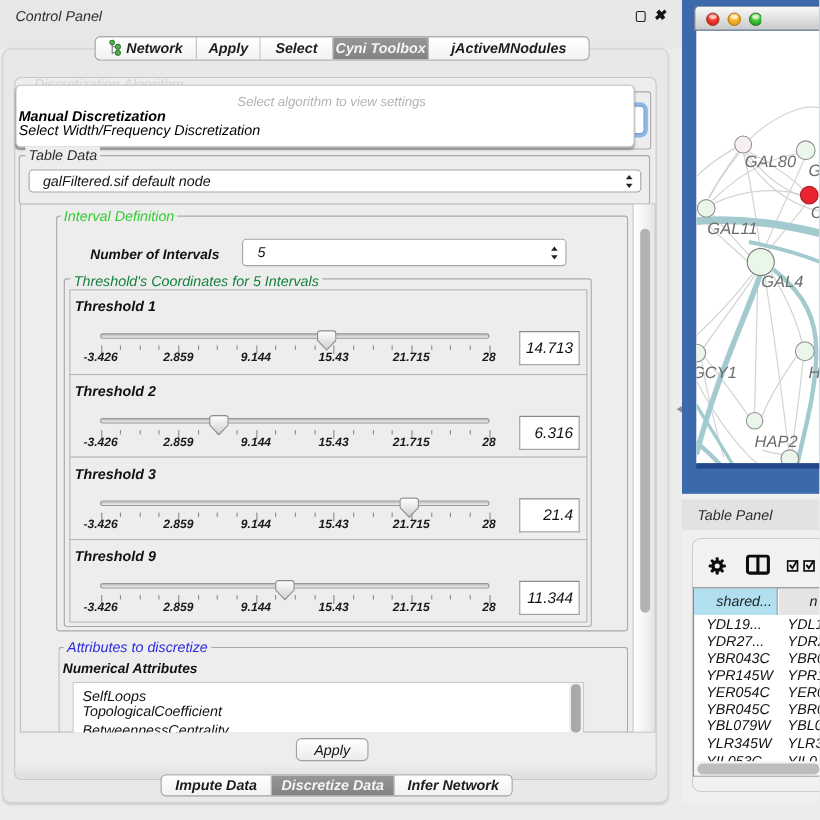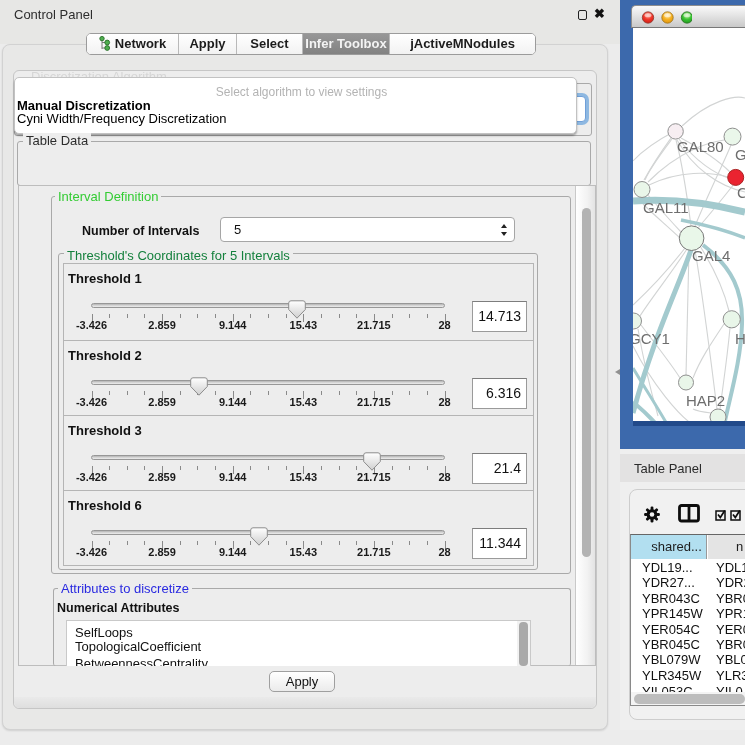--- a/index.html
+++ b/index.html
@@ -1,18 +1,18 @@
 <!DOCTYPE html>
 <html><head>
 <meta charset="utf-8">
 <style>
 * { margin:0; padding:0; box-sizing:border-box; font-family:"Liberation Sans",sans-serif; }
 html,body { width:745px; height:745px; overflow:hidden; background:#ececec; }
 .abs { position:absolute; }
-#stage { position:relative; width:745px; height:539px; }
+#stage { position:relative; width:745px; height:539px;font-style:italic; }
 
 
 #cpwin { left:0; top:0; width:620px; height:745px; background:#ececec; }
 #cptitle { left:0; top:0; width:620px; height:44px; background:#e7e7e5; }
 #cptitle .t { position:absolute; left:14px; top:7px; font-size:13px; color:#2d2d2d; }
 #icoSquare { left:578px; top:10px; width:9px; height:10px; border:1.8px solid #222; border-radius:2px; }
 #icoX { left:594px; top:6px; font-size:13px; font-weight:bold; color:#111; }
 
 
 .seg { position:absolute; display:flex; border:1px solid #9b9b9b; border-radius:5px; overflow:hidden; background:#fdfdfd; }
@@ -111,37 +111,46 @@
 
   <div id="tabs" class="seg">
     <div class="s" style="width:92px;"><svg width="12" height="15" viewBox="0 0 12 15" style="vertical-align:-3px;margin-right:4px;">
           <path d="M3 3 V13 M3 6.5 H7.5 M3 12 H7.5" stroke="#7a7a7a" stroke-width="1" fill="none"></path>
           <circle cx="3" cy="2.6" r="2.2" fill="#4fae4f" stroke="#276e27" stroke-width="0.9"></circle>
           <circle cx="8.2" cy="6.5" r="2.4" fill="#4fae4f" stroke="#276e27" stroke-width="0.9"></circle>
           <circle cx="8.2" cy="12" r="2.4" fill="#4fae4f" stroke="#276e27" stroke-width="0.9"></circle>
         </svg>Network</div>
     <div class="s" style="width:58px;">Apply</div>
     <div class="s" style="width:66px;">Select</div>
-    <div class="s on" style="width:87px;">Infer Toolbox</div>
+    <div class="s on" style="width:87px;">Cyni Toolbox</div>
     <div class="s" style="width:145px;">jActiveMNodules</div>
   </div>
 
   <div id="ghost" class="abs">Discretization Algorithm</div>
   <div class="grp" style="left:14px; top:83px; width:578px; height:53px;"></div>
 
   <div class="combo" style="left:22px; top:96px; width:564px; height:26px; box-shadow:0 0 0 3px rgba(110,165,220,0.75); border-color:#6f9fd8;"></div>
 
   <div id="popup" class="abs">
     <div class="ph">Select algorithm to view settings</div>
     <div class="i1">Manual Discretization</div>
-    <div class="i2">Cyni Width/Frequency Discretization</div>
+    <div class="i2">Select Width/Frequency Discretization</div>
   </div>
 
   <div class="grp" style="left:17px; top:141px; width:574px; height:45px;"></div>
   <div class="gtitle" style="left:23px; top:133px; color:#2d2d2d;">Table Data</div>
+  <div class="combo" style="left:26px; top:154px; width:557px; height:21px;">
+    <span style="position:absolute; left:12px; top:2px;">galFiltered.sif default node</span>
+    <span class="arr">
+        <svg width="8" height="14" viewBox="0 0 8 14">
+          <path d="M4 1 L7 5 L1 5 Z" fill="#222"></path>
+          <path d="M4 13 L7 9 L1 9 Z" fill="#222"></path>
+        </svg>
+      </span>
+  </div>
 
   <div id="scrollpane" class="abs"></div>
   <div id="vsb" class="abs"></div>
   <div id="vsbthumb" class="abs"></div>
 
   <div class="grp" style="left:51px; top:196px; width:520px; height:378px;"></div>
   <div class="gtitle" style="left:55px; top:189px; color:#33cc33;">Interval Definition</div>
 
   <div class="abs" style="left:82px; top:224px; font-size:12.5px; font-weight:bold; color:#111;">Number of Intervals</div>
   <div class="combo" style="left:220px; top:217px; width:295px; height:25px;">
@@ -274,21 +283,21 @@
             <linearGradient id="kg2" x1="0" y1="0" x2="0" y2="1">
               <stop offset="0" stop-color="#ffffff"></stop>
               <stop offset="1" stop-color="#cfcfcf"></stop>
             </linearGradient>
           </defs>
           <path d="M3 0.8 h12 a2.3 2.3 0 0 1 2.3 2.3 v6.4 l-8.3 8.7 l-8.3 -8.7 v-6.4 a2.3 2.3 0 0 1 2.3 -2.3 z" fill="url(#kg2)" stroke="#8c8c8c" stroke-width="1"></path>
         </svg></div>
       <div class="vfield">21.4</div>
     </div>
   <div class="tpanel" style="top:490px; height:76px;" id="tp4">
-      <div class="lbl">Threshold 6</div>
+      <div class="lbl">Threshold 9</div>
       <div class="track"></div>
       <div class="tick" style="left:27.5px; top:50px; height:8px;"></div>
       <div class="tick" style="left:45.1px; top:50px; height:4px;"></div>
       <div class="tick" style="left:62.8px; top:50px; height:4px;"></div>
       <div class="tick" style="left:80.4px; top:50px; height:4px;"></div>
       <div class="tlab" style="left:27.5px;">-3.426</div>
       <div class="tick" style="left:98.1px; top:50px; height:8px;"></div>
       <div class="tick" style="left:115.8px; top:50px; height:4px;"></div>
       <div class="tick" style="left:133.4px; top:50px; height:4px;"></div>
       <div class="tick" style="left:151.0px; top:50px; height:4px;"></div>
@@ -328,20 +337,25 @@
   <div id="numlist" class="abs">
     <div style="padding-top:3px;">SelfLoops</div>
     <div>TopologicalCoefficient</div>
     <div>BetweennessCentrality</div>
   </div>
   <div id="listsb" class="abs"></div>
   <div id="listsbthumb" class="abs"></div>
 
   <div id="applybtn" class="abs">Apply</div>
 
+  <div id="btmseg" class="seg">
+    <div class="s" style="width:100px;">Impute Data</div>
+    <div class="s on" style="width:112px;">Discretize Data</div>
+    <div class="s" style="width:106px;">Infer Network</div>
+  </div>
 
   <div id="netwin" class="abs"></div>
   <div id="nettitle" class="abs">
     <svg width="60" height="21" viewBox="0 0 60 21">
       <defs>
         <radialGradient id="rg" cx="0.5" cy="0.3" r="0.8">
             <stop offset="0" stop-color="#ff9a8a"></stop>
             <stop offset="0.5" stop-color="#ee3326"></stop>
             <stop offset="1" stop-color="#c71b10"></stop>
           </radialGradient>

